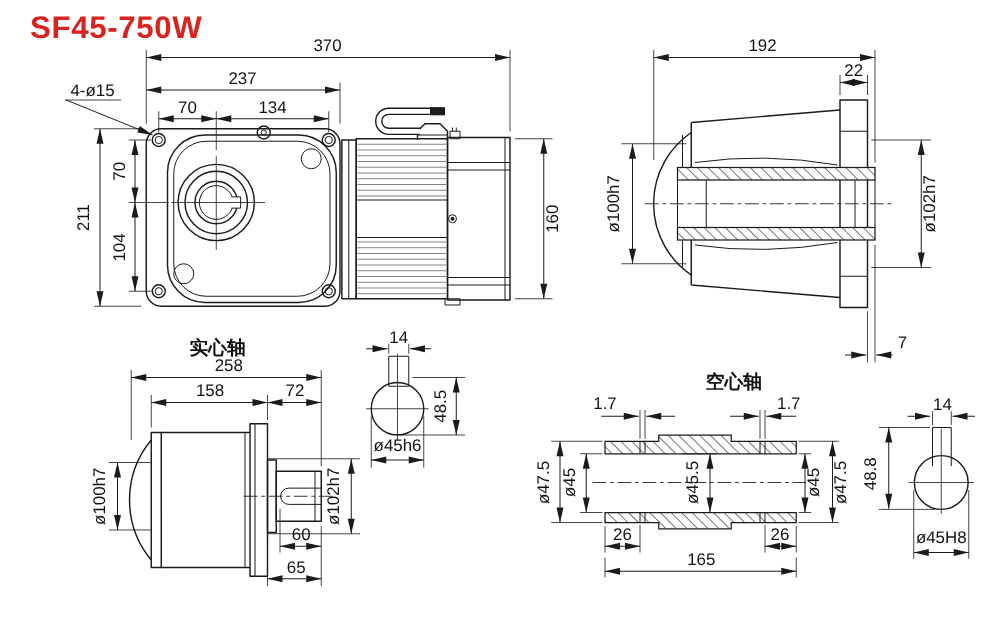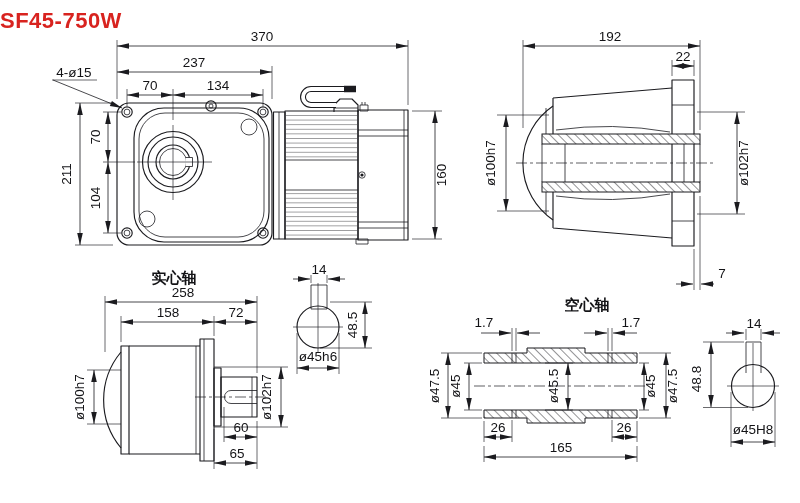--- a/index.html
+++ b/index.html
@@ -1,18 +1,18 @@
 <!DOCTYPE html>
 <html><head>
 <meta charset="utf-8">
 <style>
   html,body{margin:0;padding:0;background:#ffffff;}
   #stage{position:relative;width:800px;height:503px;background:#fff;overflow:hidden;
          font-family:"Liberation Sans",sans-serif;}
-  #title{position:absolute;left:0;top:8px;font-size:22px;font-weight:bold;letter-spacing:.5px;}
+  #title{position:absolute;left:24px;top:8px;font-size:25px;font-weight:bold;letter-spacing:.5px;}
   svg{position:absolute;left:0;top:0;}
   .o  {fill:none;stroke:#1b1b1f;stroke-width:1.15;stroke-linejoin:round;}
   .o2 {fill:none;stroke:#1b1b1f;stroke-width:.8;stroke-linejoin:round;}
   .x  {fill:none;stroke:#1b1b1f;stroke-width:.65;}
   .d  {fill:none;stroke:#1b1b1f;stroke-width:.8;}
   .cl {fill:none;stroke:#1b1b1f;stroke-width:.7;stroke-dasharray:11 3 3 3;}
   .ht {fill:url(#hatch);stroke:#1b1b1f;stroke-width:1;}
   text.dm{font-family:"Liberation Sans",sans-serif;font-size:13.5px;fill:#131316;text-anchor:middle;}
   text.cn{font-family:"Liberation Sans",sans-serif;font-size:15px;font-weight:bold;fill:#131316;text-anchor:middle;}
 </style>

